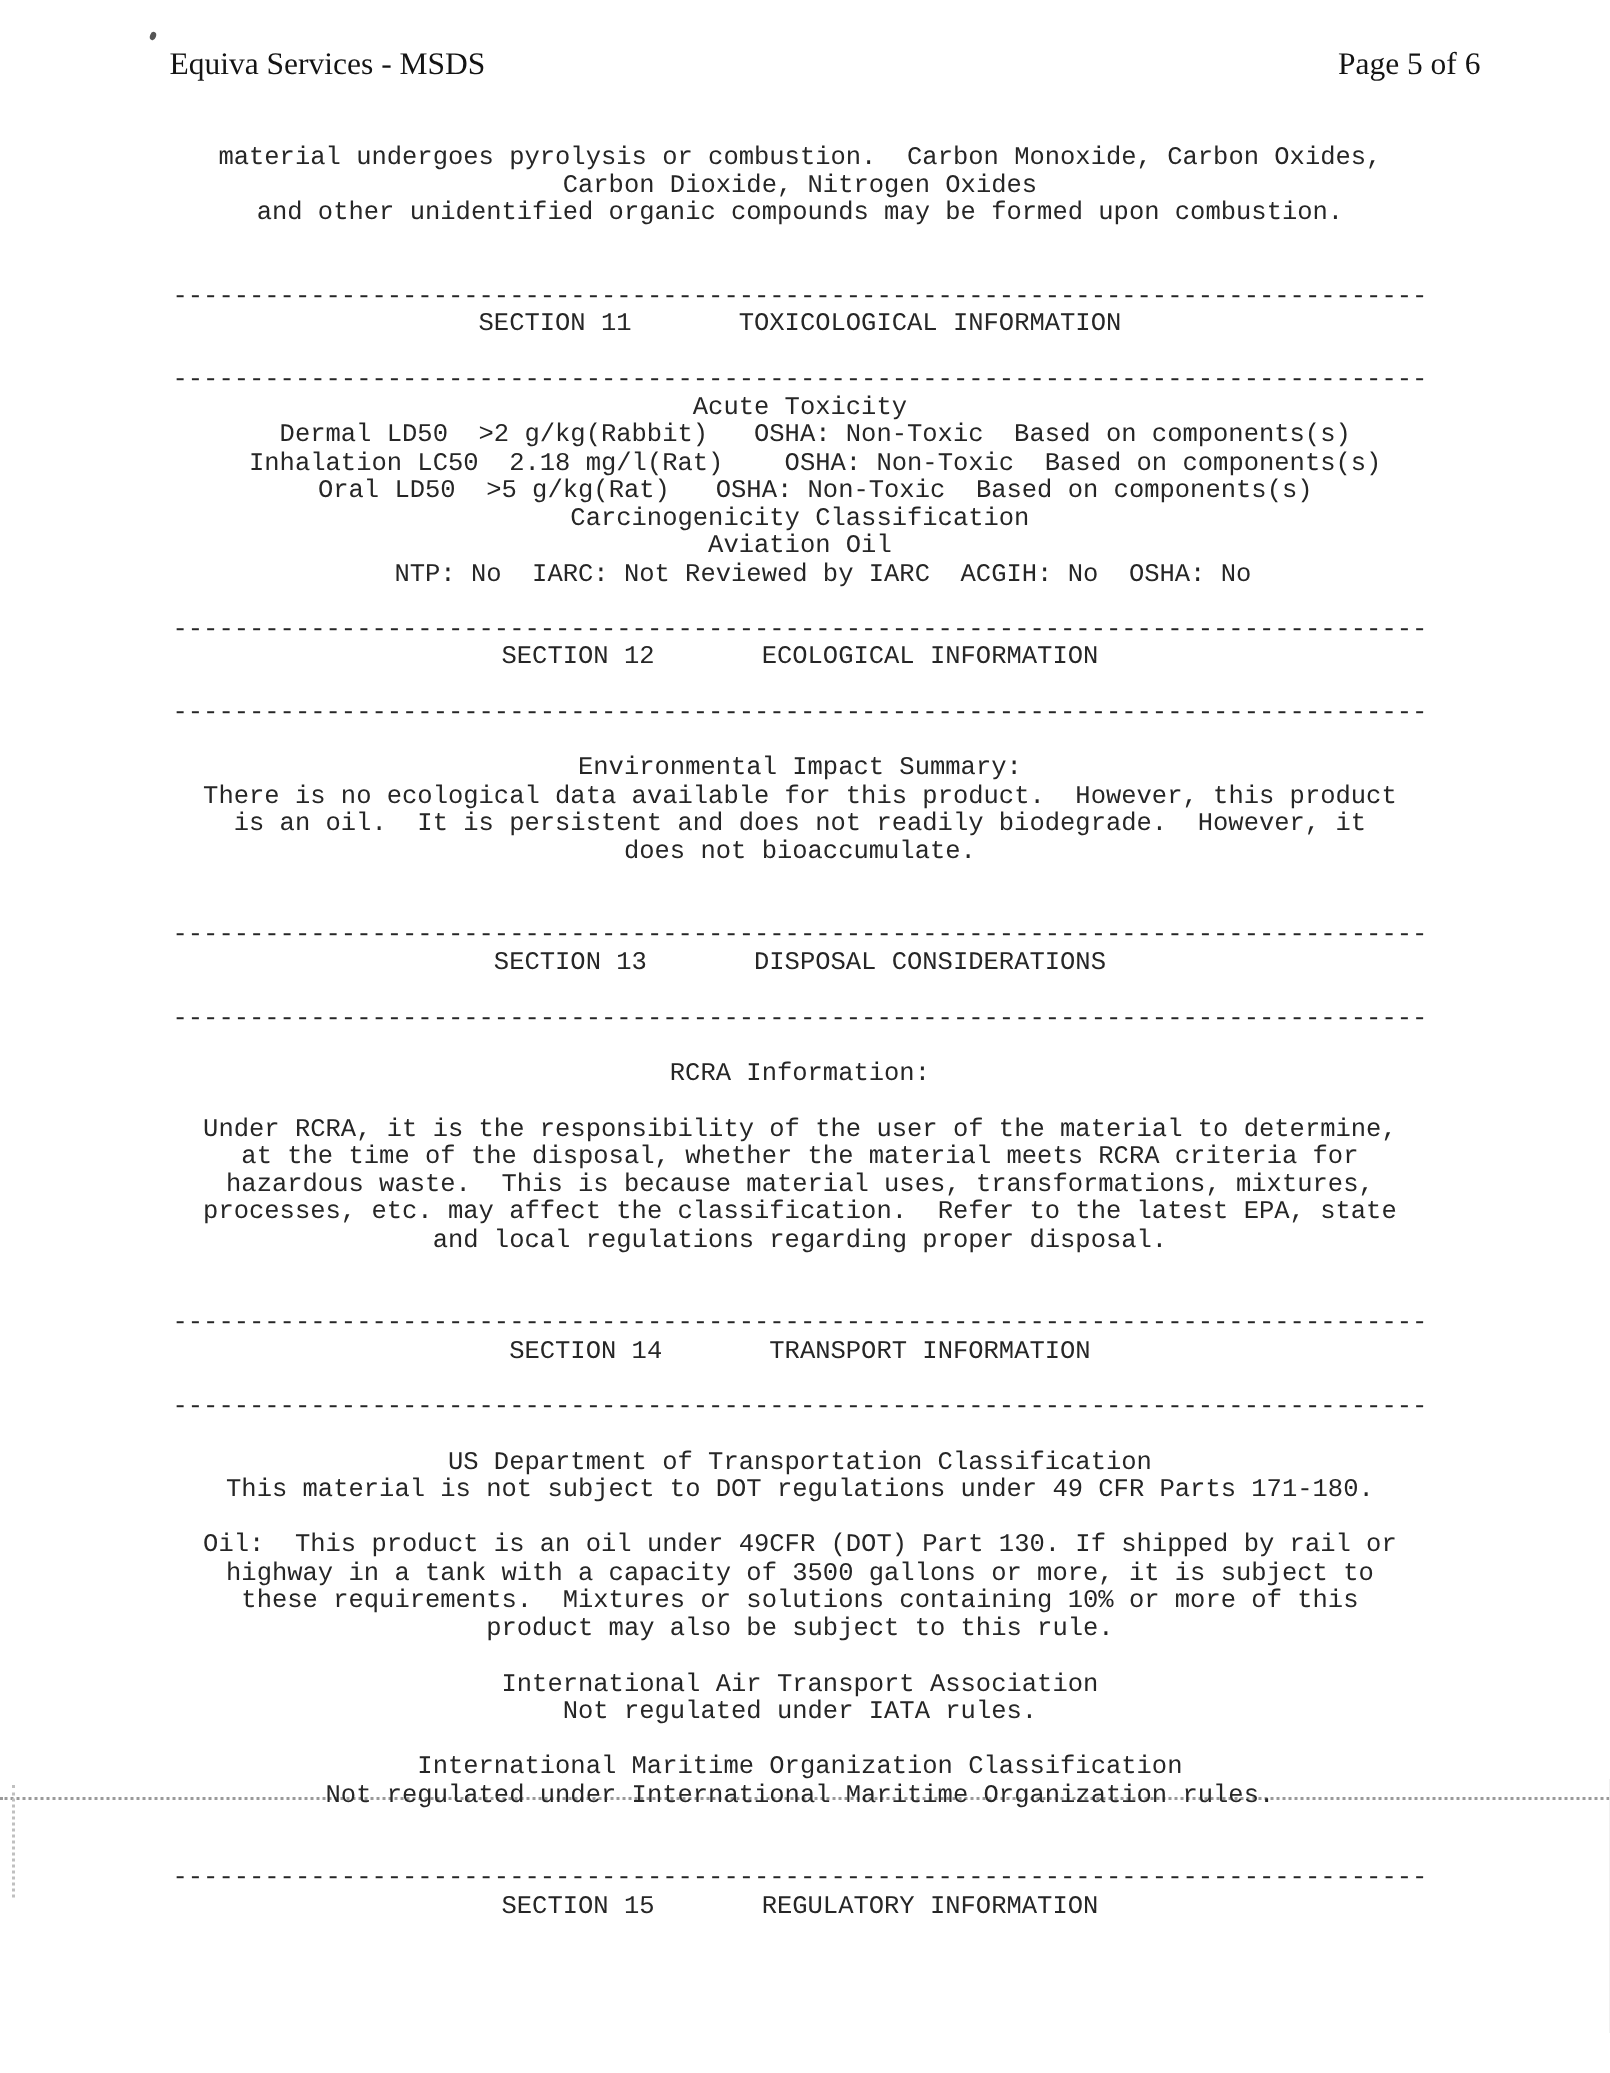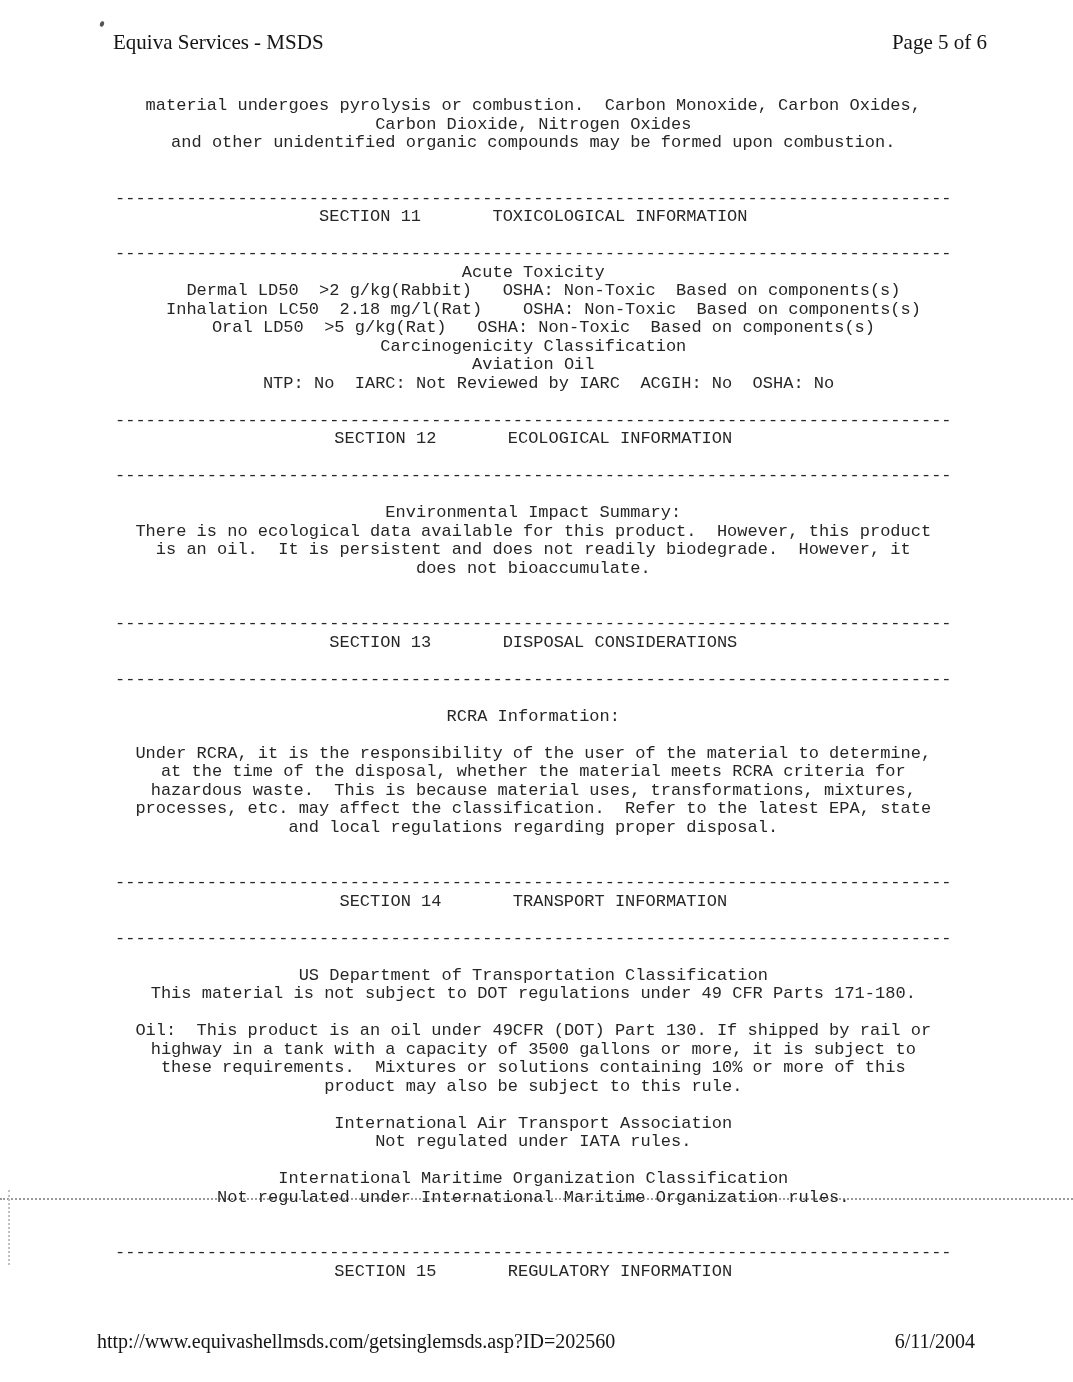--- a/index.html
+++ b/index.html
@@ -76,18 +76,14 @@
   <div class="print-header">
     <span>Equiva Services - MSDS</span>
     <span>Page 5 of 6</span>
   </div>
 
   <div class="artifact-hline"></div>
   <div class="artifact-vline"></div>
 
   <div class="doc"><div class="doc-line">material undergoes pyrolysis or combustion.  Carbon Monoxide, Carbon Oxides,</div><div class="doc-line">Carbon Dioxide, Nitrogen Oxides</div><div class="doc-line">and other unidentified organic compounds may be formed upon combustion.</div><div class="doc-line">&nbsp;</div><div class="doc-line">&nbsp;</div><div class="doc-line">----------------------------------------------------------------------------------</div><div class="doc-line">SECTION 11       TOXICOLOGICAL INFORMATION</div><div class="doc-line">&nbsp;</div><div class="doc-line">----------------------------------------------------------------------------------</div><div class="doc-line">Acute Toxicity</div><div class="doc-line">  Dermal LD50  &gt;2 g/kg(Rabbit)   OSHA: Non-Toxic  Based on components(s)</div><div class="doc-line">  Inhalation LC50  2.18 mg/l(Rat)    OSHA: Non-Toxic  Based on components(s)</div><div class="doc-line">  Oral LD50  &gt;5 g/kg(Rat)   OSHA: Non-Toxic  Based on components(s)</div><div class="doc-line">Carcinogenicity Classification</div><div class="doc-line">Aviation Oil</div><div class="doc-line">   NTP: No  IARC: Not Reviewed by IARC  ACGIH: No  OSHA: No</div><div class="doc-line">&nbsp;</div><div class="doc-line">----------------------------------------------------------------------------------</div><div class="doc-line">SECTION 12       ECOLOGICAL INFORMATION</div><div class="doc-line">&nbsp;</div><div class="doc-line">----------------------------------------------------------------------------------</div><div class="doc-line">&nbsp;</div><div class="doc-line">Environmental Impact Summary:</div><div class="doc-line">There is no ecological data available for this product.  However, this product</div><div class="doc-line">is an oil.  It is persistent and does not readily biodegrade.  However, it</div><div class="doc-line">does not bioaccumulate.</div><div class="doc-line">&nbsp;</div><div class="doc-line">&nbsp;</div><div class="doc-line">----------------------------------------------------------------------------------</div><div class="doc-line">SECTION 13       DISPOSAL CONSIDERATIONS</div><div class="doc-line">&nbsp;</div><div class="doc-line">----------------------------------------------------------------------------------</div><div class="doc-line">&nbsp;</div><div class="doc-line">RCRA Information:</div><div class="doc-line">&nbsp;</div><div class="doc-line">Under RCRA, it is the responsibility of the user of the material to determine,</div><div class="doc-line">at the time of the disposal, whether the material meets RCRA criteria for</div><div class="doc-line">hazardous waste.  This is because material uses, transformations, mixtures,</div><div class="doc-line">processes, etc. may affect the classification.  Refer to the latest EPA, state</div><div class="doc-line">and local regulations regarding proper disposal.</div><div class="doc-line">&nbsp;</div><div class="doc-line">&nbsp;</div><div class="doc-line">----------------------------------------------------------------------------------</div><div class="doc-line">SECTION 14       TRANSPORT INFORMATION</div><div class="doc-line">&nbsp;</div><div class="doc-line">----------------------------------------------------------------------------------</div><div class="doc-line">&nbsp;</div><div class="doc-line">US Department of Transportation Classification</div><div class="doc-line">This material is not subject to DOT regulations under 49 CFR Parts 171-180.</div><div class="doc-line">&nbsp;</div><div class="doc-line">Oil:  This product is an oil under 49CFR (DOT) Part 130. If shipped by rail or</div><div class="doc-line">highway in a tank with a capacity of 3500 gallons or more, it is subject to</div><div class="doc-line">these requirements.  Mixtures or solutions containing 10% or more of this</div><div class="doc-line">product may also be subject to this rule.</div><div class="doc-line">&nbsp;</div><div class="doc-line">International Air Transport Association</div><div class="doc-line">Not regulated under IATA rules.</div><div class="doc-line">&nbsp;</div><div class="doc-line">International Maritime Organization Classification</div><div class="doc-line">Not regulated under International Maritime Organization rules.</div><div class="doc-line">&nbsp;</div><div class="doc-line">&nbsp;</div><div class="doc-line">----------------------------------------------------------------------------------</div><div class="doc-line">SECTION 15       REGULATORY INFORMATION</div></div>
 
-  <div class="print-footer">
-    <span>http://www.equivashellmsds.com/getsinglemsds.asp?ID=202560</span>
-    <span>6/11/2004</span>
-  </div>
 
 </div>
 
 </body></html>

